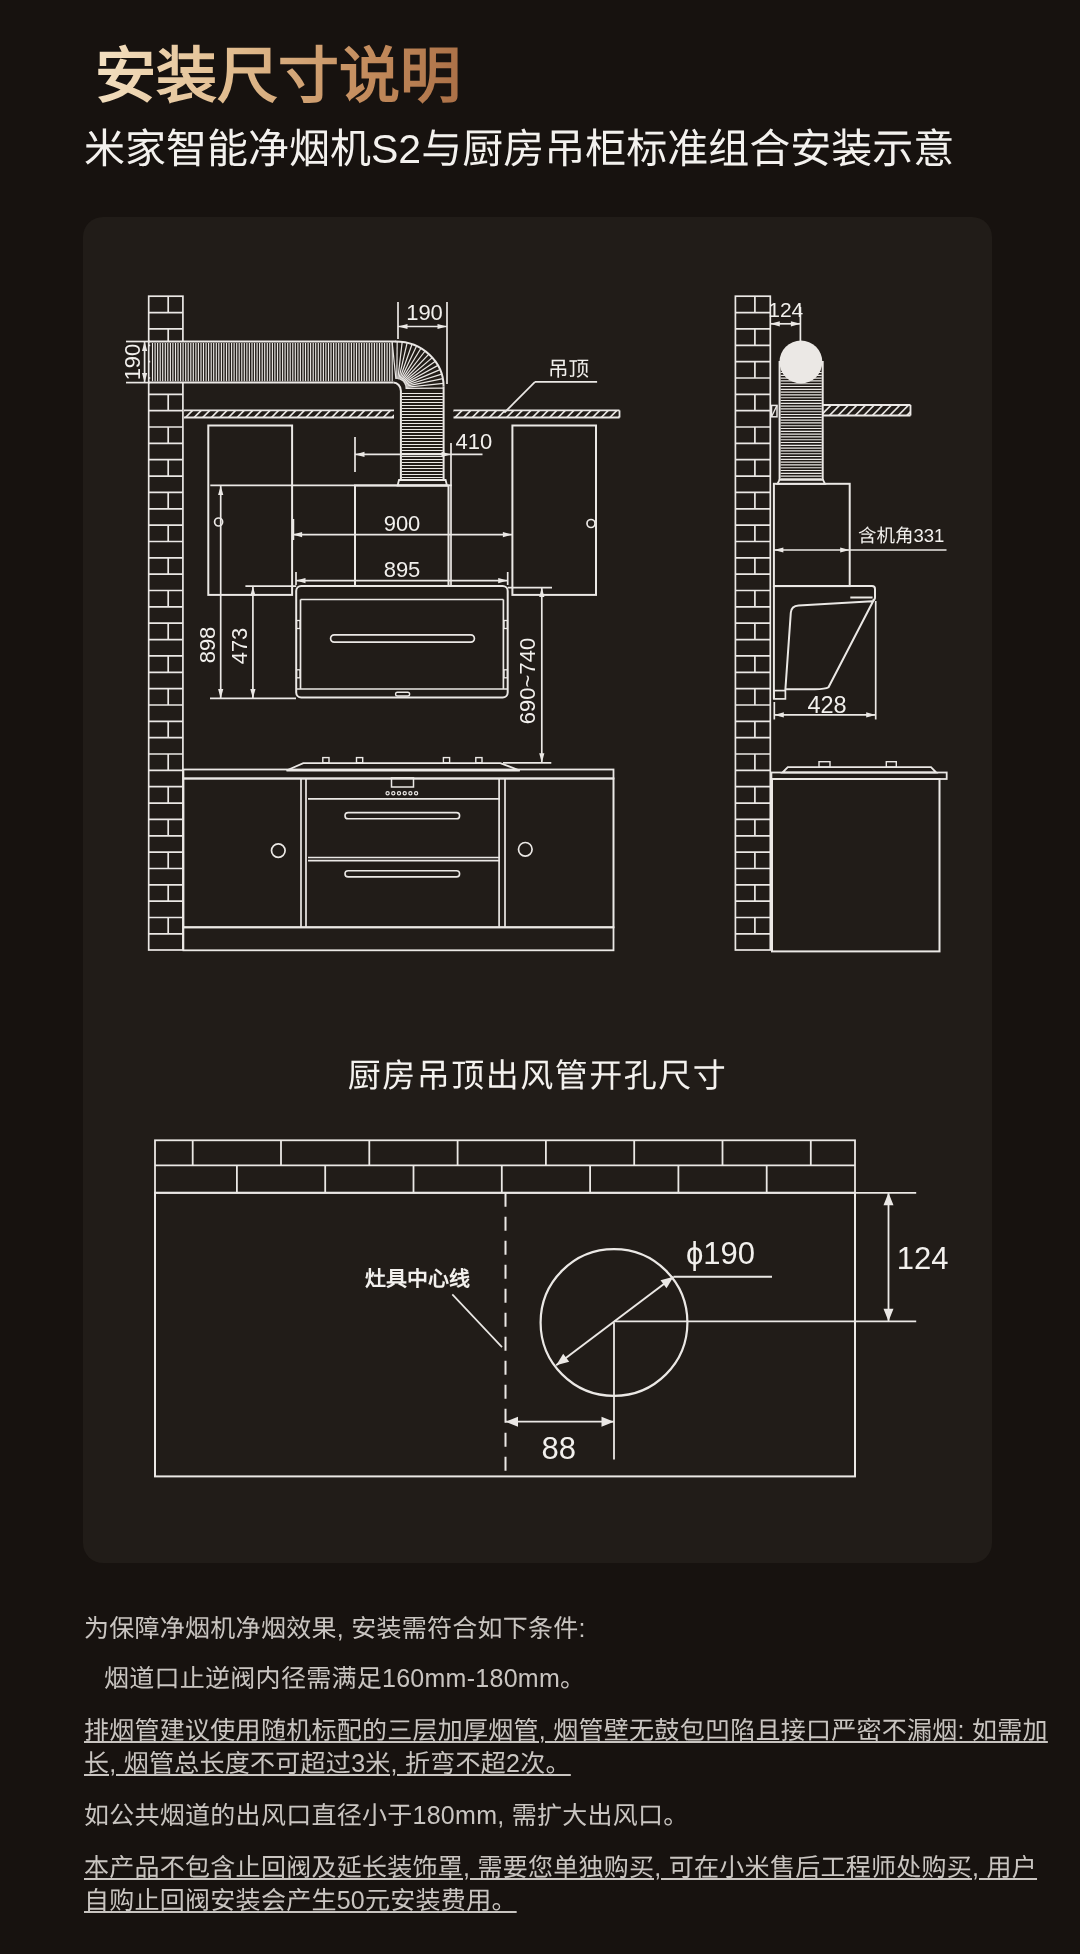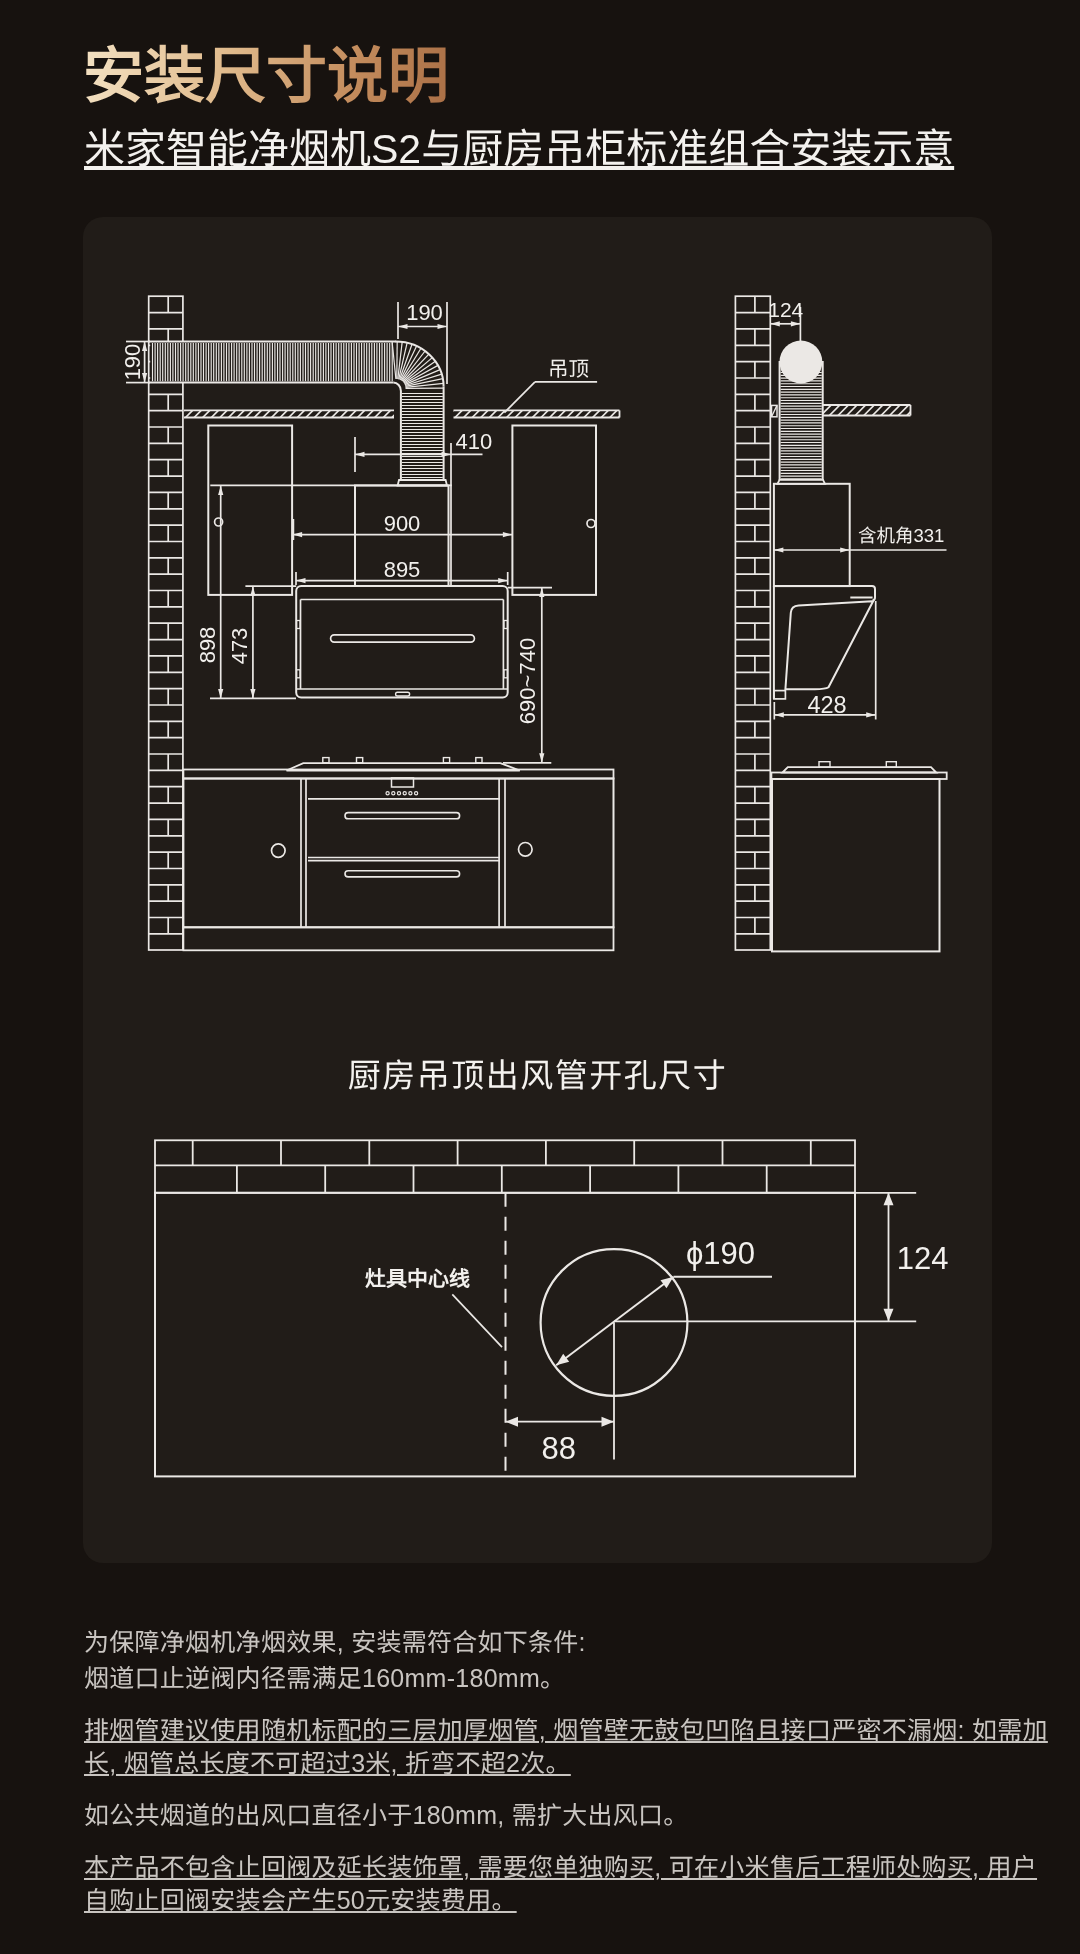--- a/index.html
+++ b/index.html
@@ -2,25 +2,25 @@
 <html lang="zh-CN"><head><meta charset="utf-8">
 <title>安装尺寸说明</title>
 <style>
   html,body{margin:0;padding:0}
   body{width:1080px;height:1954px;position:relative;background:#17120f;transform:translateZ(0);
        font-family:"Liberation Sans",sans-serif;overflow:hidden}
   .abs{position:absolute}
 </style></head>
 <body>
 
-<div class="abs" style="left:83px;top:26px;font-size:61px;font-weight:bold;letter-spacing:0px;
+<div class="abs" style="left:95px;top:26px;font-size:61px;font-weight:bold;letter-spacing:0px;
   background:linear-gradient(98deg,#f3e0c1 2%,#e0ba8c 40%,#c28a5b 75%,#aa6f46 100%);
   -webkit-background-clip:text;background-clip:text;color:transparent;">安装尺寸说明</div>
 
-<div class="abs" style="left:84px;top:115px;font-size:41px;color:#f3f1ee;text-decoration:underline;">米家智能净烟机S2与厨房吊柜标准组合安装示意</div>
+<div class="abs" style="left:84px;top:115px;font-size:41px;color:#f3f1ee;">米家智能净烟机S2与厨房吊柜标准组合安装示意</div>
 
 <div class="abs" style="left:83px;top:217px;width:909px;height:1346px;background:#211c18;border-radius:20px;"></div>
 <svg width="1080" height="1954" viewBox="0 0 1080 1954" font-family="&quot;Liberation Sans&quot;,sans-serif" style="position:absolute;left:0;top:0">
 
 <g>
       <rect x="148.7" y="296.2" width="34.2" height="653.8" fill="none" stroke="#ebe8e5" stroke-width="1.7"></rect>
 <line x1="148.7" y1="312.6" x2="182.9" y2="312.6" stroke="#ebe8e5" stroke-width="1.7" stroke-linecap="butt"></line>
 <line x1="148.7" y1="328.9" x2="182.9" y2="328.9" stroke="#ebe8e5" stroke-width="1.7" stroke-linecap="butt"></line>
 <line x1="148.7" y1="345.3" x2="182.9" y2="345.3" stroke="#ebe8e5" stroke-width="1.7" stroke-linecap="butt"></line>
 <line x1="148.7" y1="361.6" x2="182.9" y2="361.6" stroke="#ebe8e5" stroke-width="1.7" stroke-linecap="butt"></line>
@@ -712,21 +712,21 @@
 <g>
       <line x1="505.5" y1="1421.7" x2="614.0" y2="1421.7" stroke="#ebe8e5" stroke-width="1.8" stroke-linecap="butt"></line>
       <polygon points="505.5,1421.7 518.0,1416.7 518.0,1426.7" fill="#ebe8e5"></polygon>
       <polygon points="614.0,1421.7 601.5,1426.7 601.5,1416.7" fill="#ebe8e5"></polygon>
       <text x="558.8" y="1458.5" font-size="31" text-anchor="middle" font-weight="normal" fill="#f2f0ed">88</text>
     </g>
 </svg>
 
 <div class="abs" style="left:84px;top:1601px;font-size:25px;letter-spacing:0.27px;line-height:33px;color:#c9c5c1;width:940px;">
 
-<div style="position:absolute;top:25px;white-space:nowrap;">为保障净烟机净烟效果, 安装需符合如下条件:</div>
-
-<div style="position:absolute;top:61px;white-space:nowrap;">烟道口止逆阀内径需满足160mm-180mm。</div>
+<div style="position:absolute;top:11px;white-space:nowrap;">为保障净烟机净烟效果, 安装需符合如下条件:</div>
+
+<div style="position:absolute;top:61px;white-space:nowrap;margin-left:20px;">烟道口止逆阀内径需满足160mm-180mm。</div>
 
 <div style="position:absolute;top:113px;white-space:nowrap;text-decoration:underline;">排烟管建议使用随机标配的三层加厚烟管, 烟管壁无鼓包凹陷且接口严密不漏烟: 如需加<br>长, 烟管总长度不可超过3米, 折弯不超2次。</div>
 
 <div style="position:absolute;top:198px;white-space:nowrap;text-align:center;">如公共烟道的出风口直径小于180mm, 需扩大出风口。</div>
 
 <div style="position:absolute;top:250px;white-space:nowrap;text-decoration:underline;">本产品不包含止回阀及延长装饰罩, 需要您单独购买, 可在小米售后工程师处购买, 用户<br>自购止回阀安装会产生50元安装费用。</div>
 </div>
 </body></html>

